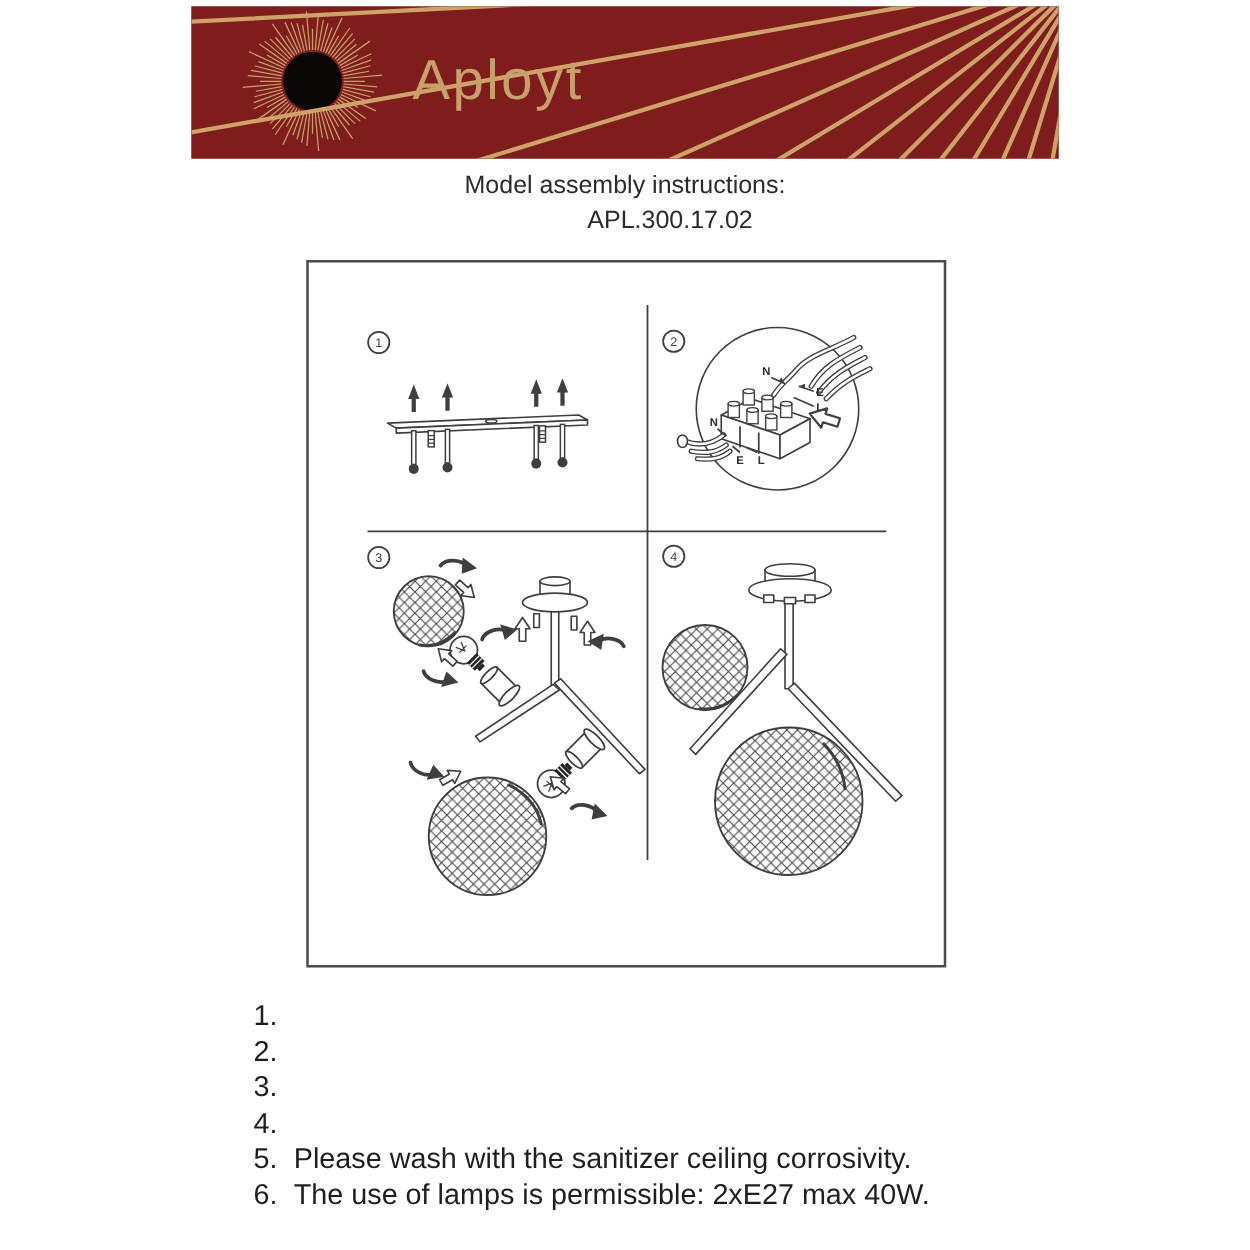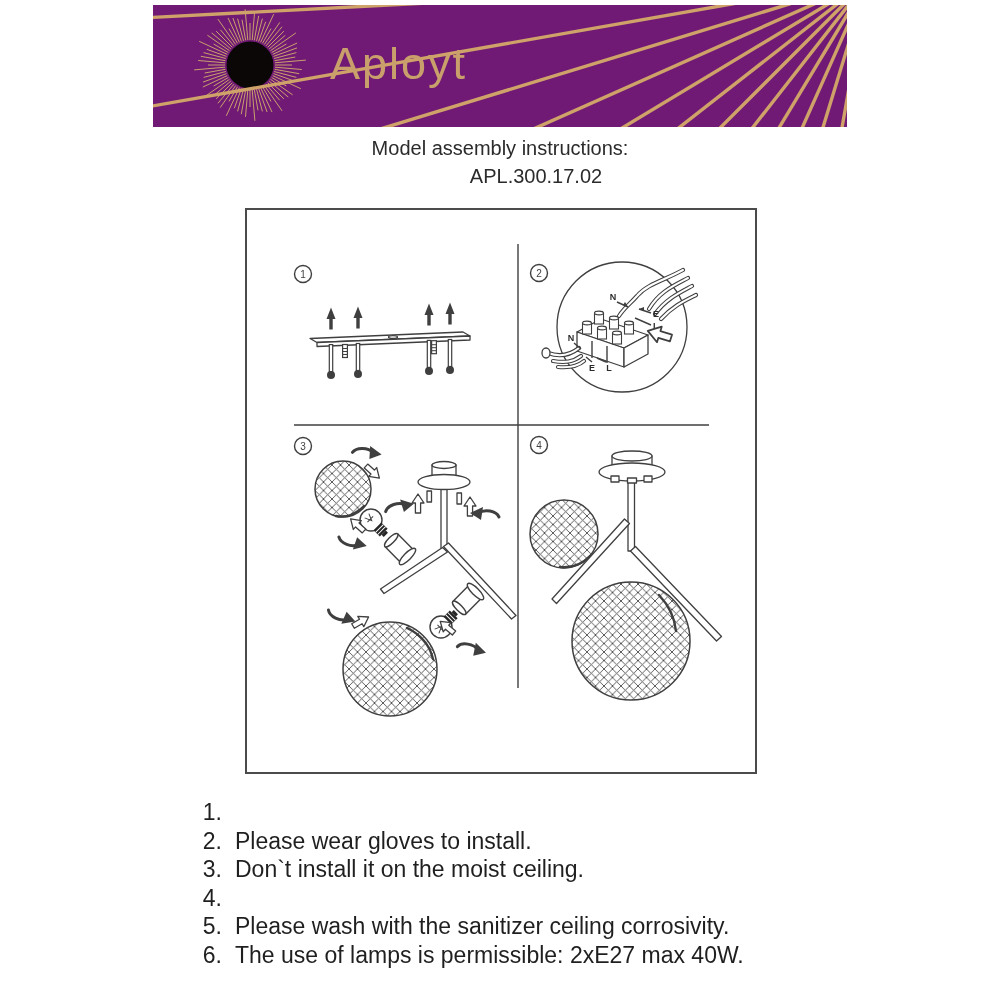--- a/index.html
+++ b/index.html
@@ -4,21 +4,21 @@
 <style>
   :root { --gold:#c9a06c; --ink:#3f3f3f; }
   html,body { margin:0; padding:0; }
   body {
     width:1000px; height:1000px; position:relative; background:#ffffff;
     font-family:"Liberation Sans", sans-serif; color:#222; overflow:hidden;
   }
   
   .banner {
     position:absolute; left:153px; top:5px; width:694px; height:122px;
-    background:#701a75; overflow:hidden;
+    background:#7f1d1d; overflow:hidden;
   }
   .banner svg { position:absolute; left:0; top:0; }
   #sunburst line { stroke:var(--gold); stroke-width:1; }
   #ray-fan line { stroke:#cfa269; stroke-width:3.4; stroke-linecap:round; }
   .brand-name {
     position:absolute; left:177px; top:30px; font-size:45px; line-height:58px;
     color:var(--gold); letter-spacing:2px; font-family:"Liberation Sans", sans-serif;
   }
   
   .title-line { position:absolute; left:0; width:1000px; text-align:center;
@@ -350,25 +350,23 @@
   </g>
 </svg>
 </div>
 
 <div class="instructions">
   <div class="instr-row">
       <span class="instr-num">1.</span>
     </div>
   <div class="instr-row">
       <span class="instr-num">2.</span>
-      <span>Please wear gloves to install.</span>
     </div>
   <div class="instr-row">
       <span class="instr-num">3.</span>
-      <span>Don`t install it on the moist ceiling.</span>
     </div>
   <div class="instr-row">
       <span class="instr-num">4.</span>
     </div>
   <div class="instr-row">
       <span class="instr-num">5.</span>
       <span>Please wash with the sanitizer ceiling corrosivity.</span>
     </div>
   <div class="instr-row">
       <span class="instr-num">6.</span>

